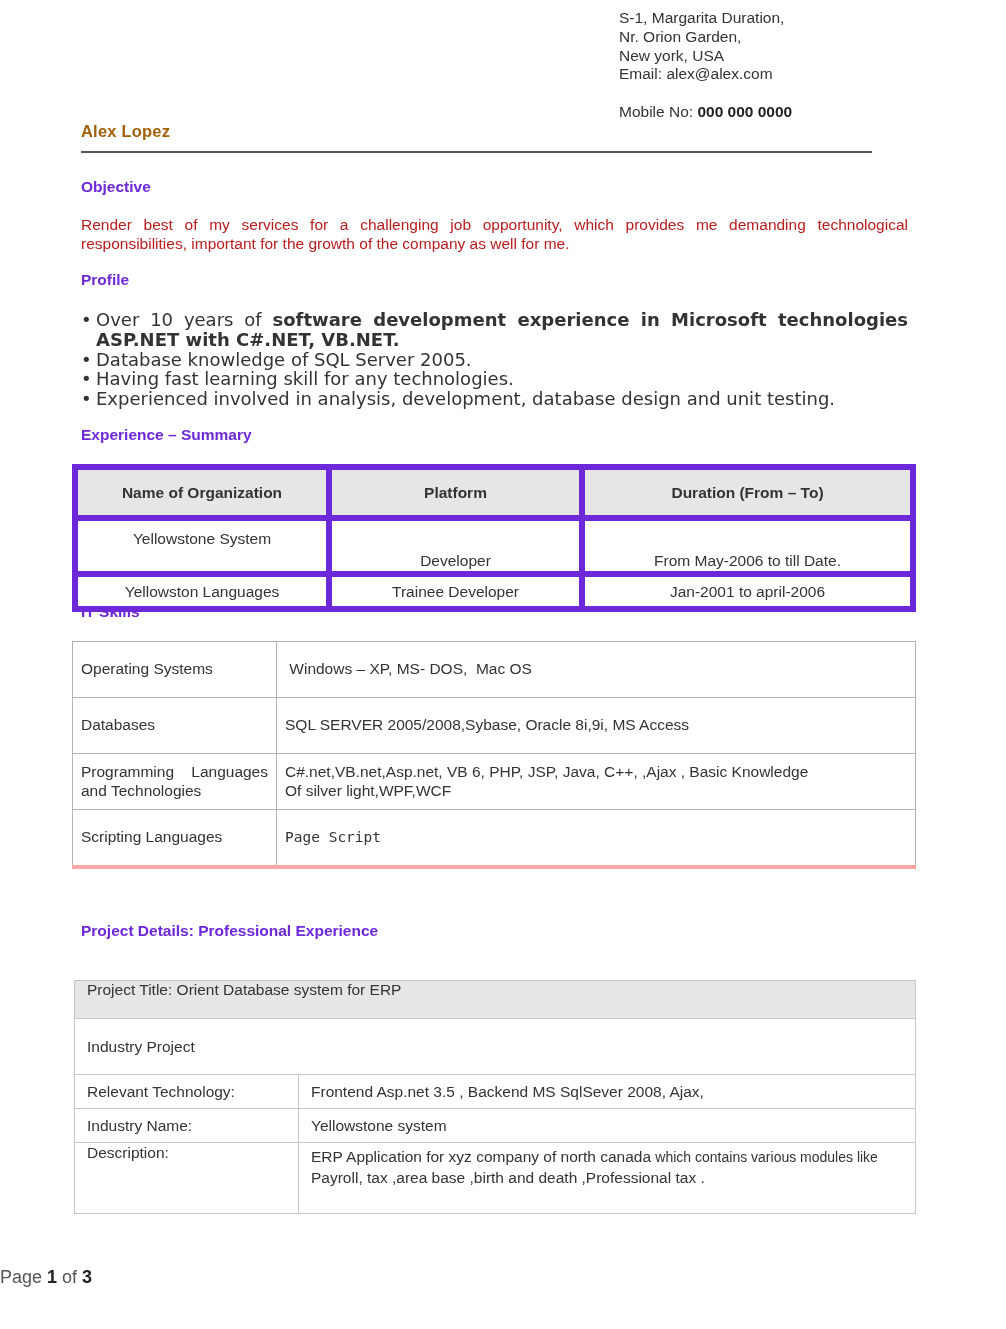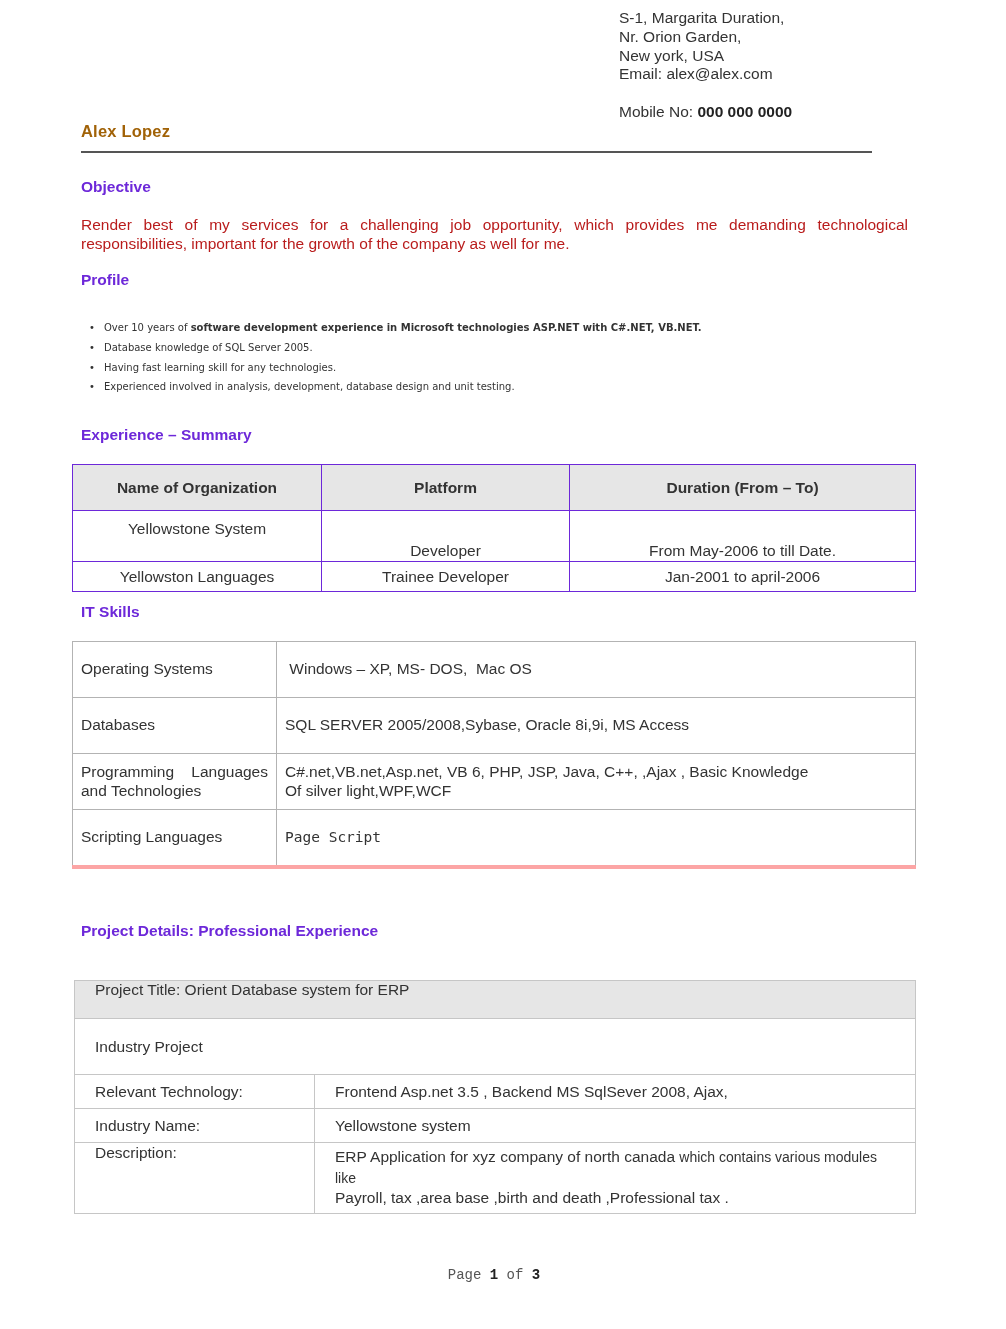--- a/index.html
+++ b/index.html
@@ -8,51 +8,51 @@
       font-family: "Liberation Sans", sans-serif; color: #333333;
     }
     .abs { position: absolute; }
     .contact { left: 619px; top: 9px; font-size: 15.5px; line-height: 18.8px; color: #333; }
     .contact .mobile { margin-top: 19px; }
     .contact b { color: #222; }
     .name { left: 81px; top: 122px; font-size: 16.5px; font-weight: bold; color: #a16207; letter-spacing: 0.2px; }
     .rule { left: 81px; top: 151px; width: 791px; height: 0; border-top: 2px solid #555; }
     .heading { left: 81px; font-size: 15.5px; font-weight: bold; color: #6d28d9; }
     .para { left: 81px; top: 215px; width: 827px; font-size: 15.5px; line-height: 19px; text-align: justify; color: #b91c1c; }
-    .profile-list { left: 81px; top: 310px; width: 827px; margin: 8px; padding: 0; list-style: none;
-      font-family: "DejaVu Sans", sans-serif; font-size: 10px; line-height: 19.8px; color: #333; }
+    .profile-list { left: 81px; top: 310px; width: 827px; margin: 0; padding: 0; list-style: none;
+      font-family: "DejaVu Sans", sans-serif; font-size: 18px; line-height: 19.8px; color: #333; }
     .profile-list li { position: relative; padding-left: 15px; text-align: justify; }
     .profile-list li::before { content: "\2022"; position: absolute; left: 0; top: 0; }
     .profile-list b { font-weight: bold; color: #333; }
 
     table { border-collapse: collapse; position: absolute; }
     .exp-table { left: 72px; top: 464px; width: 844px; font-size: 15.5px; color: #333; }
-    .exp-table td, .exp-table th { border: 1px solid #6d28d9; text-align: center; padding: 4px; margin-left: 41px; }
+    .exp-table td, .exp-table th { border: 6px solid #6d28d9; text-align: center; padding: 4px; margin-left: 41px; }
     .exp-table th { background: #e6e6e6; font-weight: bold; height: 37px; }
     .exp-table .r1 td { height: 37px; }
     .exp-table .r2 td { height: 21px; }
     .exp-table .valign-top { vertical-align: top; padding-top: 9px; }
     .exp-table .valign-bot { vertical-align: bottom; padding-bottom: 1px; }
 
     .skills-table { left: 72px; top: 641px; width: 844px; font-size: 15.5px; color: #333; }
     .skills-table td { border: 1px solid #b3b3b3; padding: 0 8px; height: 55px; vertical-align: middle; line-height: 18.5px; }
     .skills-table td.k { width: 187px; }
     .skills-table .mono { font-family: "DejaVu Sans Mono", monospace; font-size: 14.5px; }
     .skills-table tr:last-child td { border-bottom: 4px solid #fca5a5; }
 
     .proj-table { left: 74px; top: 980px; width: 842px; font-size: 15.5px; color: #333; }
-    .proj-table td { border: 1px solid #c6c6c6; padding: 0 20px; vertical-align: middle; }
+    .proj-table td { border: 1px solid #c6c6c6; padding: 0 12px; vertical-align: middle; }
     .proj-table .title-row td { background: #e6e6e6; height: 37px; vertical-align: top; padding-top: 0; }
     .proj-table .ind-row td { height: 55px; }
     .proj-table .kv td { height: 33px; }
     .proj-table td.k { width: 199px; }
     .proj-table .desc td { height: 66px; vertical-align: top; padding-top: 1px; line-height: 19.5px; }
     .proj-table .desc .small { font-size: 14px; }
 
-    .footer { left: 0; width: 988px; top: 1267px; text-align: center; font-size: 14px; color: #555; font-family: Liberation Mono, monospace; }
+    .footer { left: 0; width: 988px; top: 1267px; font-size: 18px; color: #555; }
     .footer b { color: #222; }
   </style>
 </head>
 <body>
 
 <div class="abs contact">
   <div>S-1, Margarita Duration,</div>
   <div>Nr. Orion Garden,</div>
   <div>New york, USA</div>
   <div><span>Email: </span><span>alex@alex.com</span></div>

